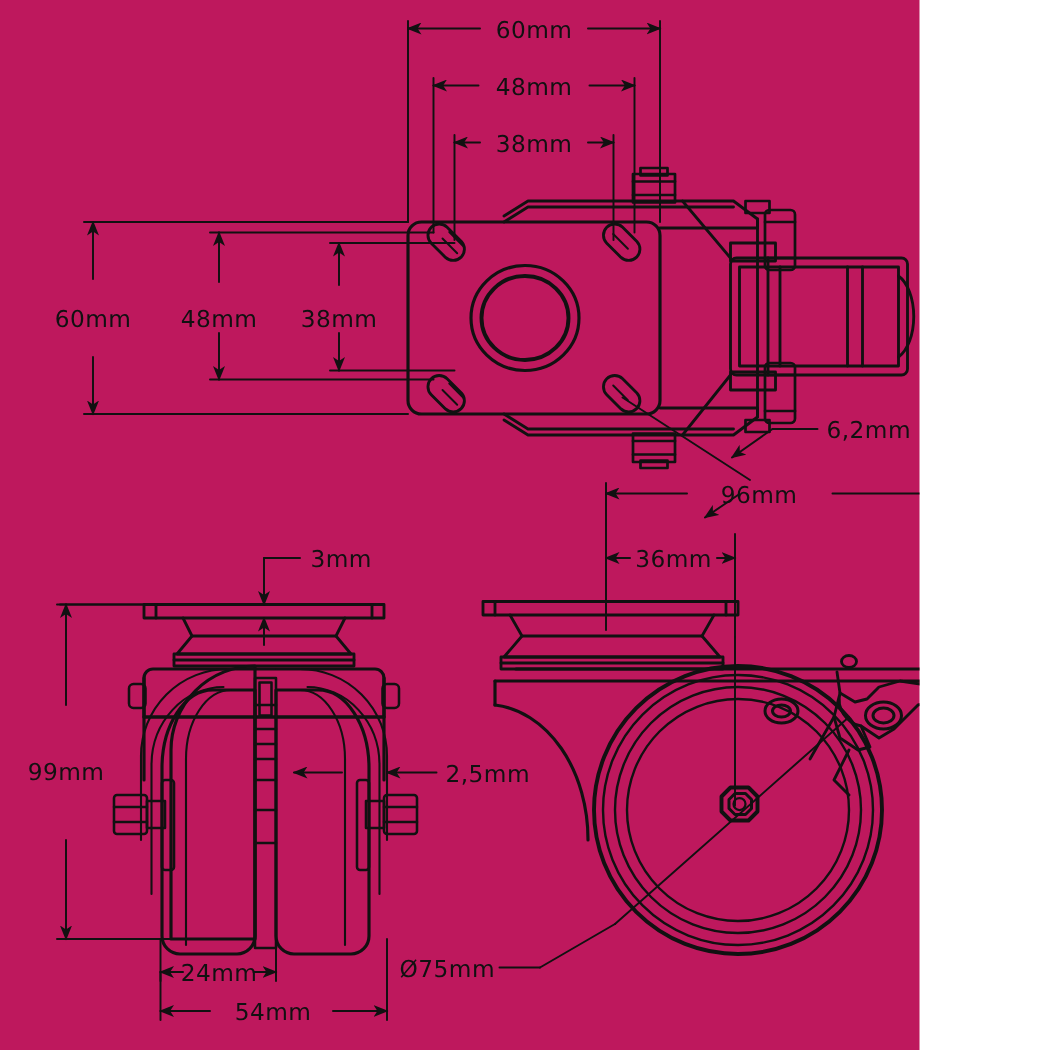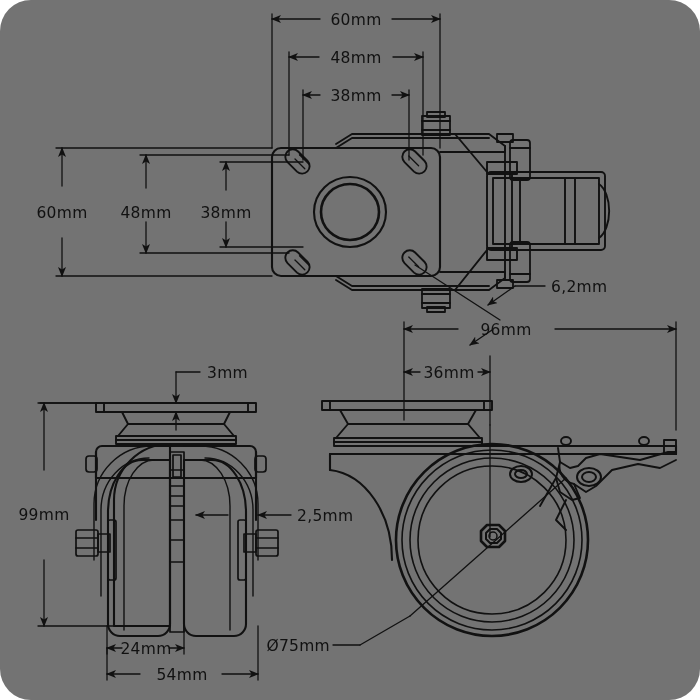--- a/index.html
+++ b/index.html
@@ -2,26 +2,25 @@
 <html><head>
 <meta charset="utf-8">
 <style>
   html, body {
     margin: 0;
     padding: 0;
     background: #ffffff;
   }
   #sheet {
     position: relative;
-    width: 700px;
+    width: 613px;
     height: 700px;
-    background: #737373;
+    background: #be185d;
     font-family: "DejaVu Sans", sans-serif;
     overflow: hidden;
-    border-radius: 31px;
   }
   #sheet svg {
     position: absolute;
     left: 0;
     top: 0;
   }
   .dimtext {
     font-family: "DejaVu Sans", sans-serif;
     font-size: 15.5px;
     fill: #111111;

